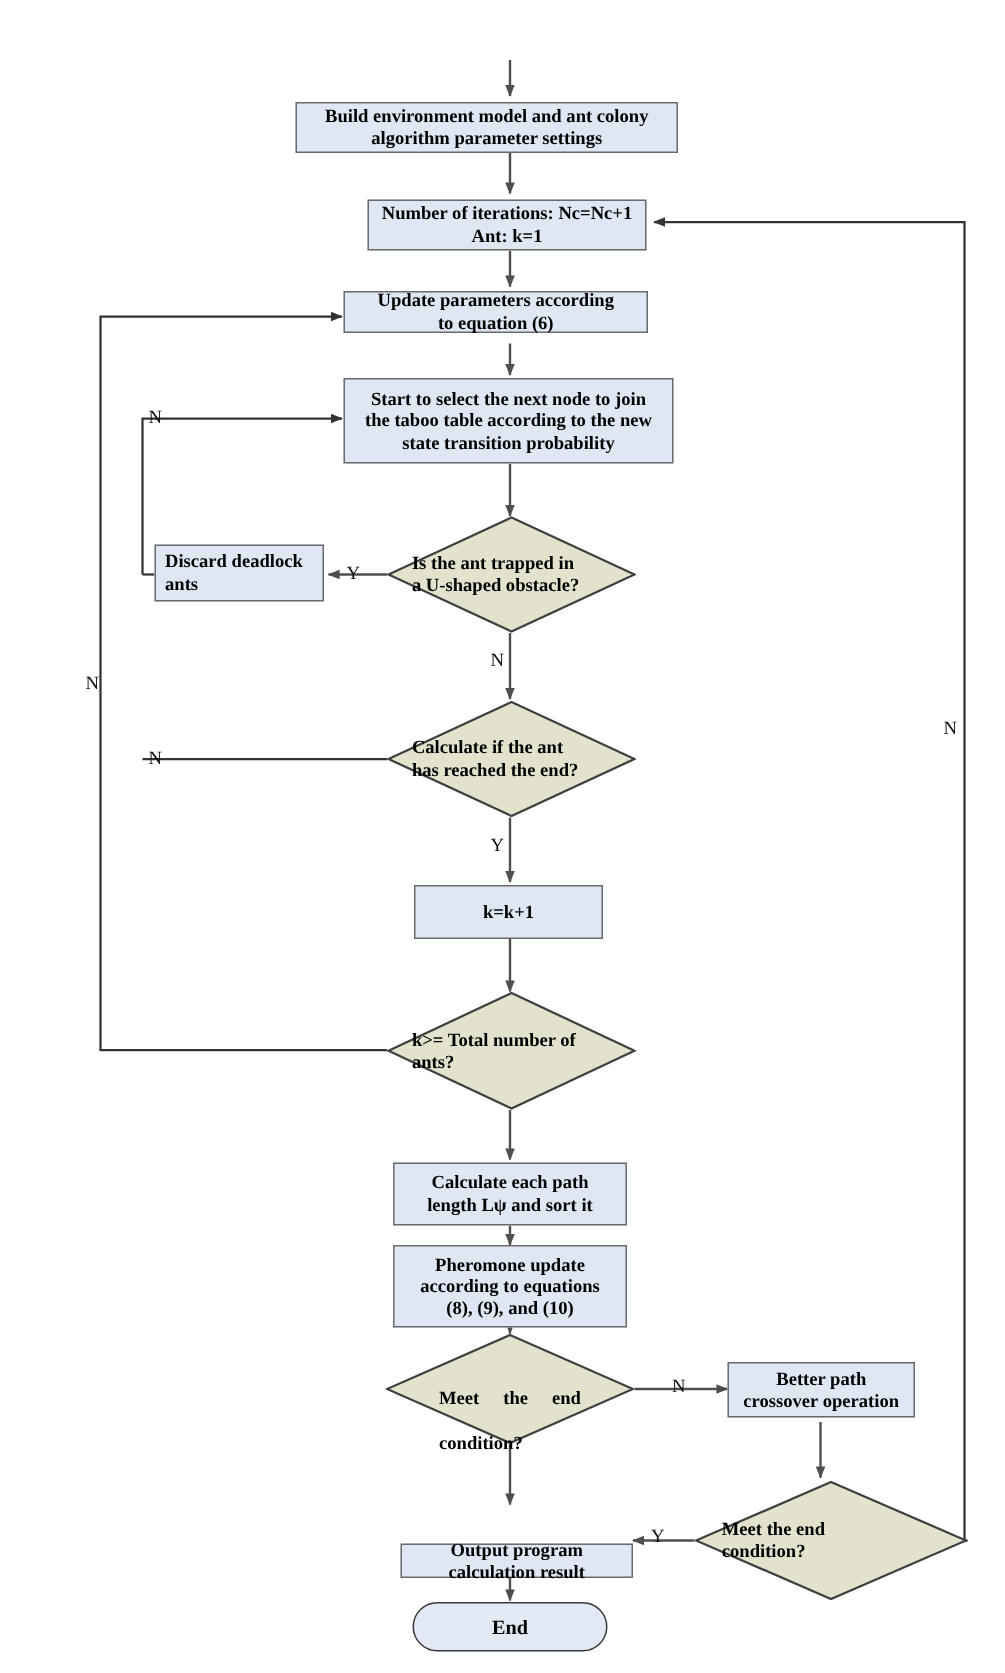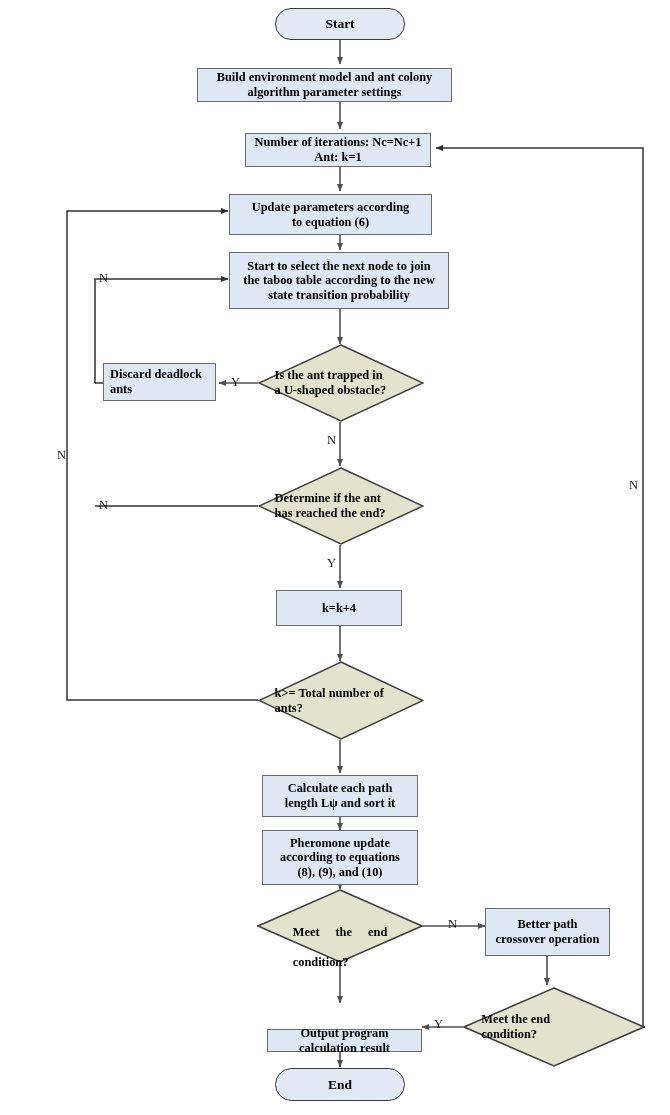--- a/index.html
+++ b/index.html
@@ -154,35 +154,32 @@
       <path d="M258,506 L95,506"></path>
 
       <path d="M103,383 L95,383"></path>
 
       <path d="M258,700 L67,700 L67,211 L228,211" marker-end="url(#arrowhead-dark)"></path>
 
       <path d="M645,1027 L643,1027 L643,148 L436,148" marker-end="url(#arrowhead-dark)"></path>
     </g>
   </svg>
 
-  <div class="node terminator" style="left:275px; top:8px; width:130px; height:32px;">
-    <span class="label">Start</span>
-  </div>
 
   <div class="node process" style="left:197px; top:68px; width:255px; height:34px;">
     <span class="label">Build environment model and ant colony
 algorithm parameter settings</span>
   </div>
 
   <div class="node process" style="left:245px; top:133px; width:186px; height:34px;">
     <span class="label">Number of iterations: Nc=Nc+1
 Ant: k=1</span>
   </div>
 
-  <div class="node process" style="left:229px; top:194px; width:203px; height:41px;">
+  <div class="node process" style="left:229px; top:194px; width:203px; height:28px;">
     <span class="label">Update parameters according
 to equation (6)</span>
   </div>
 
   <div class="node process" style="left:229px; top:252px; width:220px; height:57px;">
     <span class="label">Start to select the next node to join
 the taboo table according to the new
 state transition probability</span>
   </div>
 
@@ -196,26 +193,26 @@
 
   <div class="node process" style="left:103px; top:363px; width:113px; height:38px; justify-content:flex-start;">
     <span class="label" style="text-align:left; padding-left:6px;">Discard  deadlock
 ants</span>
   </div>
 
   <div class="decision-wrap" style="left:258px; top:467px; width:166px; height:78px;">
     <svg width="166" height="78" viewBox="0 0 166 78">
       <polygon points="83,1 165,39 83,77 1,39" fill="#e3e3cd" stroke="#3f3f3f" stroke-width="1.5"></polygon>
     </svg>
-    <span class="decision-text">Determine if the ant
+    <span class="decision-text">Calculate if the ant
 has reached the end?</span>
   </div>
 
   <div class="node process" style="left:276px; top:590px; width:126px; height:36px;">
-    <span class="label">k=k+4</span>
+    <span class="label">k=k+1</span>
   </div>
 
   <div class="decision-wrap" style="left:258px; top:661px; width:166px; height:79px;">
     <svg width="166" height="79" viewBox="0 0 166 79">
       <polygon points="83,1 165,39.5 83,78 1,39.5" fill="#e3e3cd" stroke="#3f3f3f" stroke-width="1.5"></polygon>
     </svg>
     <span class="decision-text">k&gt;= Total number of
 ants?</span>
   </div>
 
@@ -237,21 +234,21 @@
     <span class="decision-text justified">
       <span class="jline spread">
         <span>Meet</span>
         <span>the</span>
         <span>end</span>
       </span>
       <span class="jline">condition?</span>
     </span>
   </div>
 
-  <div class="node process" style="left:485px; top:908px; width:125px; height:48px;">
+  <div class="node process" style="left:485px; top:908px; width:125px; height:37px;">
     <span class="label">Better path
 crossover operation</span>
   </div>
 
   <div class="decision-wrap" style="left:463px; top:987px; width:182px; height:80px;">
     <svg width="182" height="80" viewBox="0 0 182 80">
       <polygon points="91,1 181,40 91,79 1,40" fill="#e3e3cd" stroke="#3f3f3f" stroke-width="1.5"></polygon>
     </svg>
     <span class="decision-text">Meet the end
 condition?</span>

